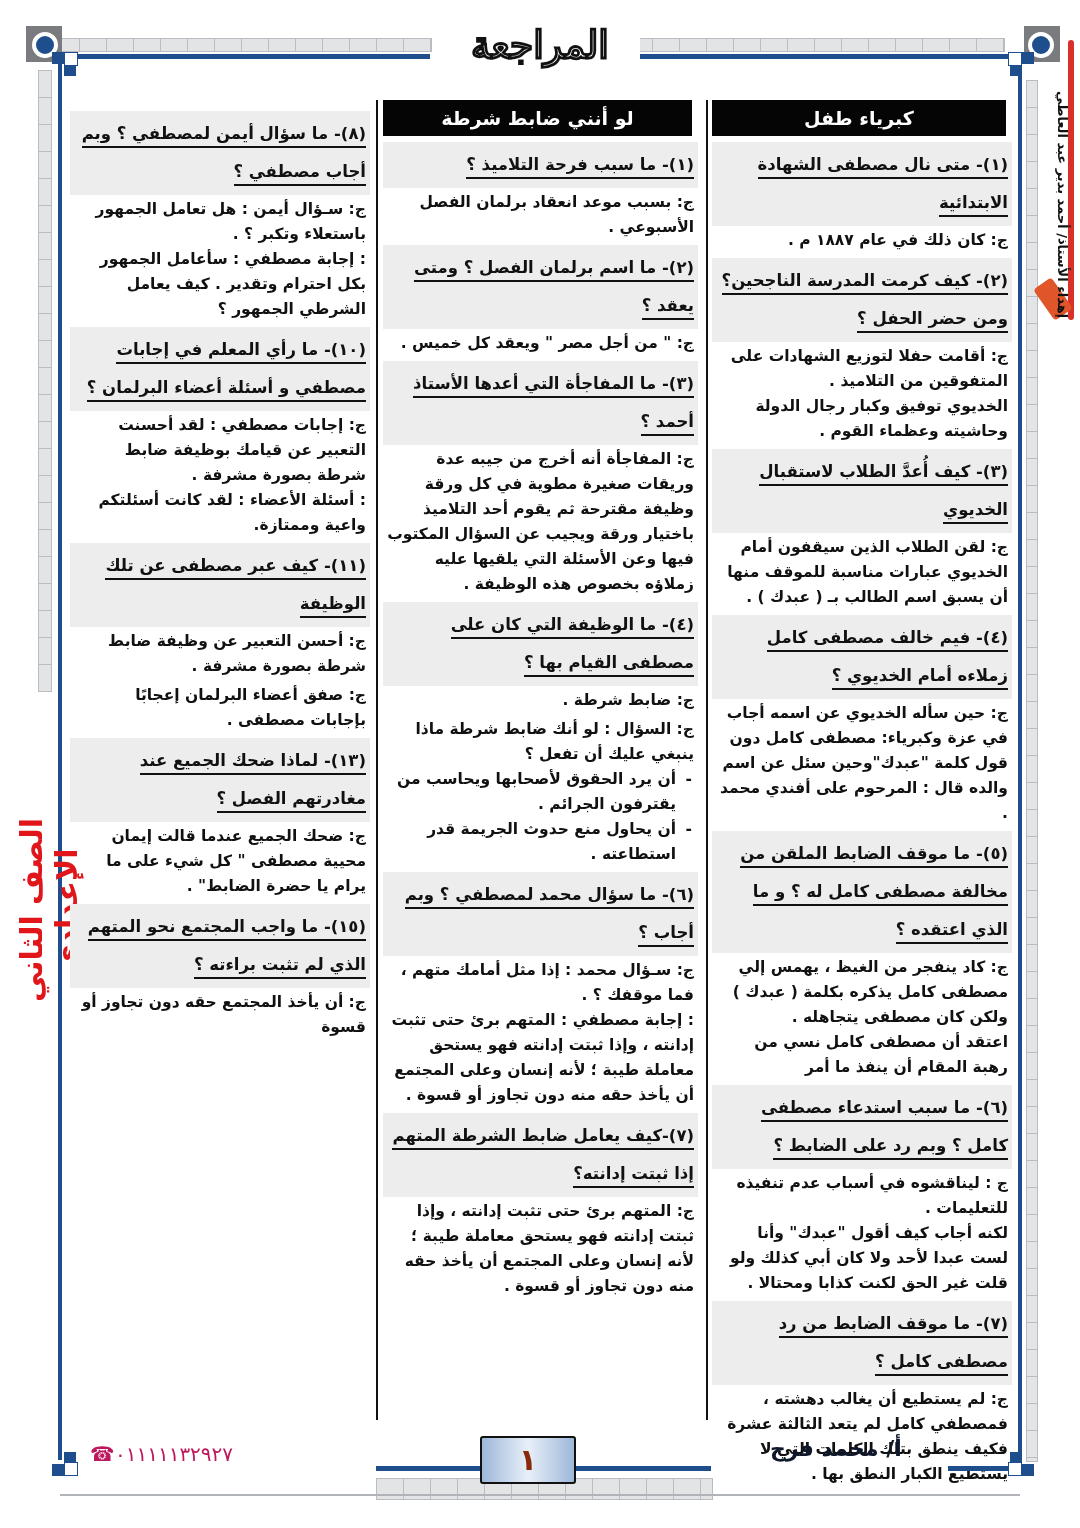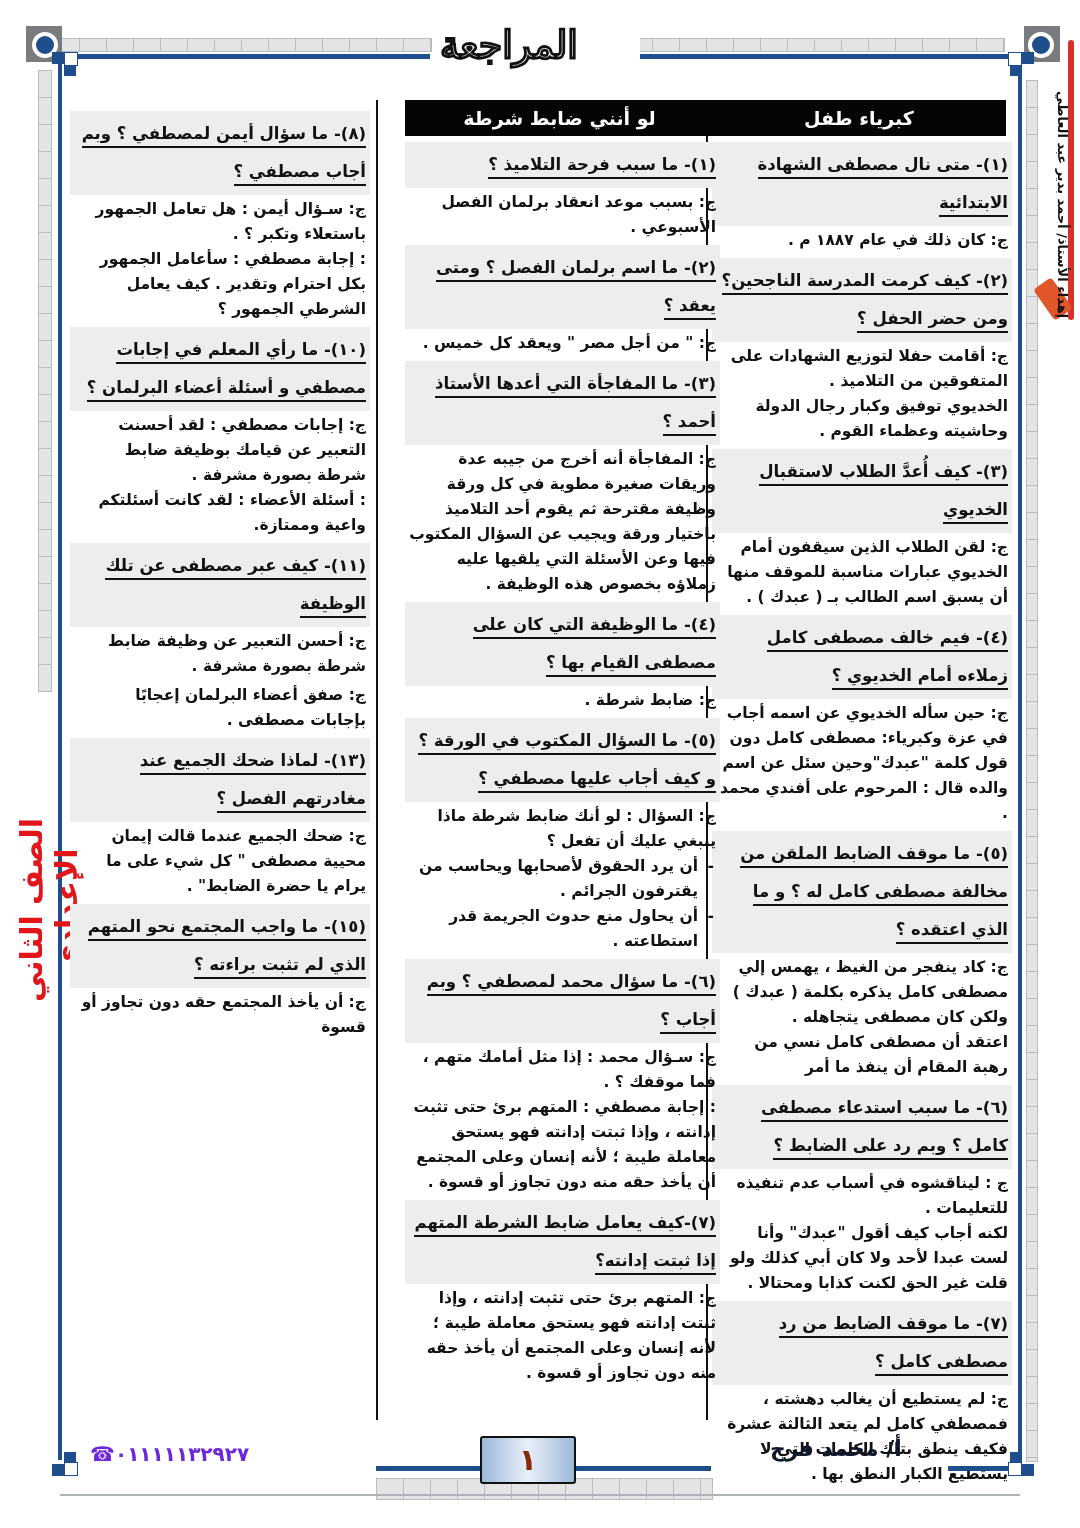--- a/index.html
+++ b/index.html
@@ -6,41 +6,41 @@
   body { width:1080px; height:1528px; background:#ffffff; position:relative; overflow:hidden; font-family:"DejaVu Sans", sans-serif; color:#111; }
   .frame-line { position:absolute; background:#1f4e8c; }
   .frame-tiles { position:absolute; background:repeating-linear-gradient(90deg,#e3e4e6 0 26px,#b9bcc1 26px 27px); border:1px solid #b9bcc1; }
   .frame-tiles.v { background:repeating-linear-gradient(180deg,#e3e4e6 0 26px,#b9bcc1 26px 27px); }
   .corner { position:absolute; width:62px; height:62px; }
   .corner .sq { position:absolute; left:0; top:0; width:36px; height:36px; background:#7a7b7e; }
   .corner .dot { position:absolute; left:6px; top:6px; width:18px; height:18px; border-radius:50%; background:#1f4e8c; border:4px solid #fff; }
   .corner .ck1 { position:absolute; left:26px; top:26px; width:12px; height:12px; background:#1f4e8c; }
   .corner .ck2 { position:absolute; left:38px; top:38px; width:12px; height:12px; background:#1f4e8c; }
   .corner .ck3 { position:absolute; left:38px; top:26px; width:12px; height:12px; background:#fff; border:1px solid #1f4e8c; }
-  .title-wrap { position:absolute; left:440px; top:10px; width:200px; height:70px; background:#fff; text-align:left; }
+  .title-wrap { position:absolute; left:440px; top:10px; width:200px; height:70px; background:#fff; text-align:center; }
   .title { font-family:"DejaVu Serif", serif; font-size:38px; color:#fff; -webkit-text-stroke:1.6px #111; font-weight:bold; line-height:70px; }
   .side-credit { position:absolute; right:10px; top:90px; width:30px; height:230px; writing-mode:vertical-rl; font-size:13px; font-weight:bold; color:#111; text-align:center; }
   .pencil { position:absolute; right:6px; top:40px; width:6px; height:280px; background:#d9302a; border-radius:3px; }
   .pencil-tip { position:absolute; right:16px; top:280px; width:22px; height:38px; background:#e0552a; transform:rotate(-35deg); border-radius:4px; }
   .grade-label { position:absolute; left:14px; top:775px; width:46px; height:270px; writing-mode:vertical-rl; transform:rotate(180deg); font-size:30px; font-weight:bold; color:#e0161b; text-align:center; font-family:"DejaVu Sans", sans-serif; }
   .col { position:absolute; top:100px; direction:rtl; text-align:right; }
   .col-right { left:712px; width:300px; }
-  .col-mid { left:405px; width:315px; }
+  .col-mid { left:383px; width:315px; }
   .col-left { left:70px; width:300px;text-align:right; }
   .divider { position:absolute; width:2px; background:#111; top:100px; }
   .col-head { background:#050505; color:#fff; font-weight:bold; font-size:19px; text-align:center; height:36px; line-height:36px; margin:0 6px 6px 0; }
   .q { background:#ededee; font-weight:bold; font-size:16.5px; padding:4px 4px 4px 4px; line-height:38px; margin-top:3px; }
   .q span.u { border-bottom:2px solid #111; padding-bottom:3px; }
   .a { font-size:15.5px; line-height:25px; padding:2px 4px; font-weight:600; }
   .a .dash { display:block; padding-right:18px; position:relative; }
   .a .dash::before { content:"-"; position:absolute; right:2px; }
   .footer-tiles { position:absolute; top:1478px; height:20px; }
   .page-badge { position:absolute; left:480px; top:1436px; width:92px; height:44px; background:linear-gradient(90deg,#9db8da,#e8eff8,#9db8da); border:2px solid #111; border-radius:3px; text-align:center; line-height:44px; font-size:30px; font-weight:bold; color:#8a2a0c; }
   .teacher { position:absolute; left:770px; top:1436px; font-size:22px; font-weight:bold; color:#0f172a; direction:rtl; }
-  .phone { position:absolute; left:90px; top:1442px; font-size:20px; font-weight:bold; color:#6d28d9; direction:ltr; letter-spacing:1px; }
+  .phone { position:absolute; left:90px; top:1442px; font-size:20px; font-weight:normal; color:#be185d; direction:ltr; letter-spacing:1px; }
 </style>
 </head>
 <body>
 
 <div class="frame-line" style="left:40px; top:54px; width:390px; height:5px;"></div>
 <div class="frame-tiles" style="left:52px; top:38px; width:378px; height:12px;"></div>
 <div class="frame-line" style="left:598px; top:54px; width:420px; height:5px;"></div>
 <div class="frame-tiles" style="left:598px; top:38px; width:405px; height:12px;"></div>
 <div class="frame-line" style="left:58px; top:60px; width:4px; height:1400px;"></div>
 <div class="frame-tiles v" style="left:38px; top:70px; width:12px; height:620px;"></div>
@@ -132,21 +132,20 @@
       <div>ج: " من أجل مصر " ويعقد كل خميس .</div>
     </div>
     <div class="q"><span class="u">(٣)- ما المفاجأة التي أعدها الأستاذ أحمد ؟</span></div>
     <div class="a">
       <div>ج: المفاجأة أنه أخرج من جيبه عدة وريقات صغيرة مطوية في كل ورقة وظيفة مقترحة ثم يقوم أحد التلاميذ باختيار ورقة ويجيب عن السؤال المكتوب فيها وعن الأسئلة التي يلقيها عليه زملاؤه بخصوص هذه الوظيفة .</div>
     </div>
     <div class="q"><span class="u">(٤)- ما الوظيفة التي كان على مصطفى القيام بها ؟</span></div>
     <div class="a">
       <div>ج: ضابط شرطة .</div>
     </div>
-    <div class="q"><span class="u">(٥)- ما السؤال المكتوب في الورقة ؟ و كيف أجاب عليها مصطفي ؟</span></div>
     <div class="a">
       <div>ج: السؤال : لو أنك ضابط شرطة ماذا ينبغي عليك أن تفعل ؟</div>
       <div class="dash">أن يرد الحقوق لأصحابها ويحاسب من يقترفون الجرائم .</div>
       <div class="dash">أن يحاول منع حدوث الجريمة قدر استطاعته .</div>
     </div>
     <div class="q"><span class="u">(٦)- ما سؤال محمد لمصطفي ؟ وبم أجاب ؟</span></div>
     <div class="a">
       <div>ج: سـؤال محمد : إذا مثل أمامك متهم ، فما موقفك ؟ .</div>
       <div>: إجابة مصطفي : المتهم برئ حتى تثبت إدانته ، وإذا ثبتت إدانته فهو يستحق معاملة طيبة ؛ لأنه إنسان وعلى المجتمع أن يأخذ حقه منه دون تجاوز أو قسوة .</div>
     </div>

